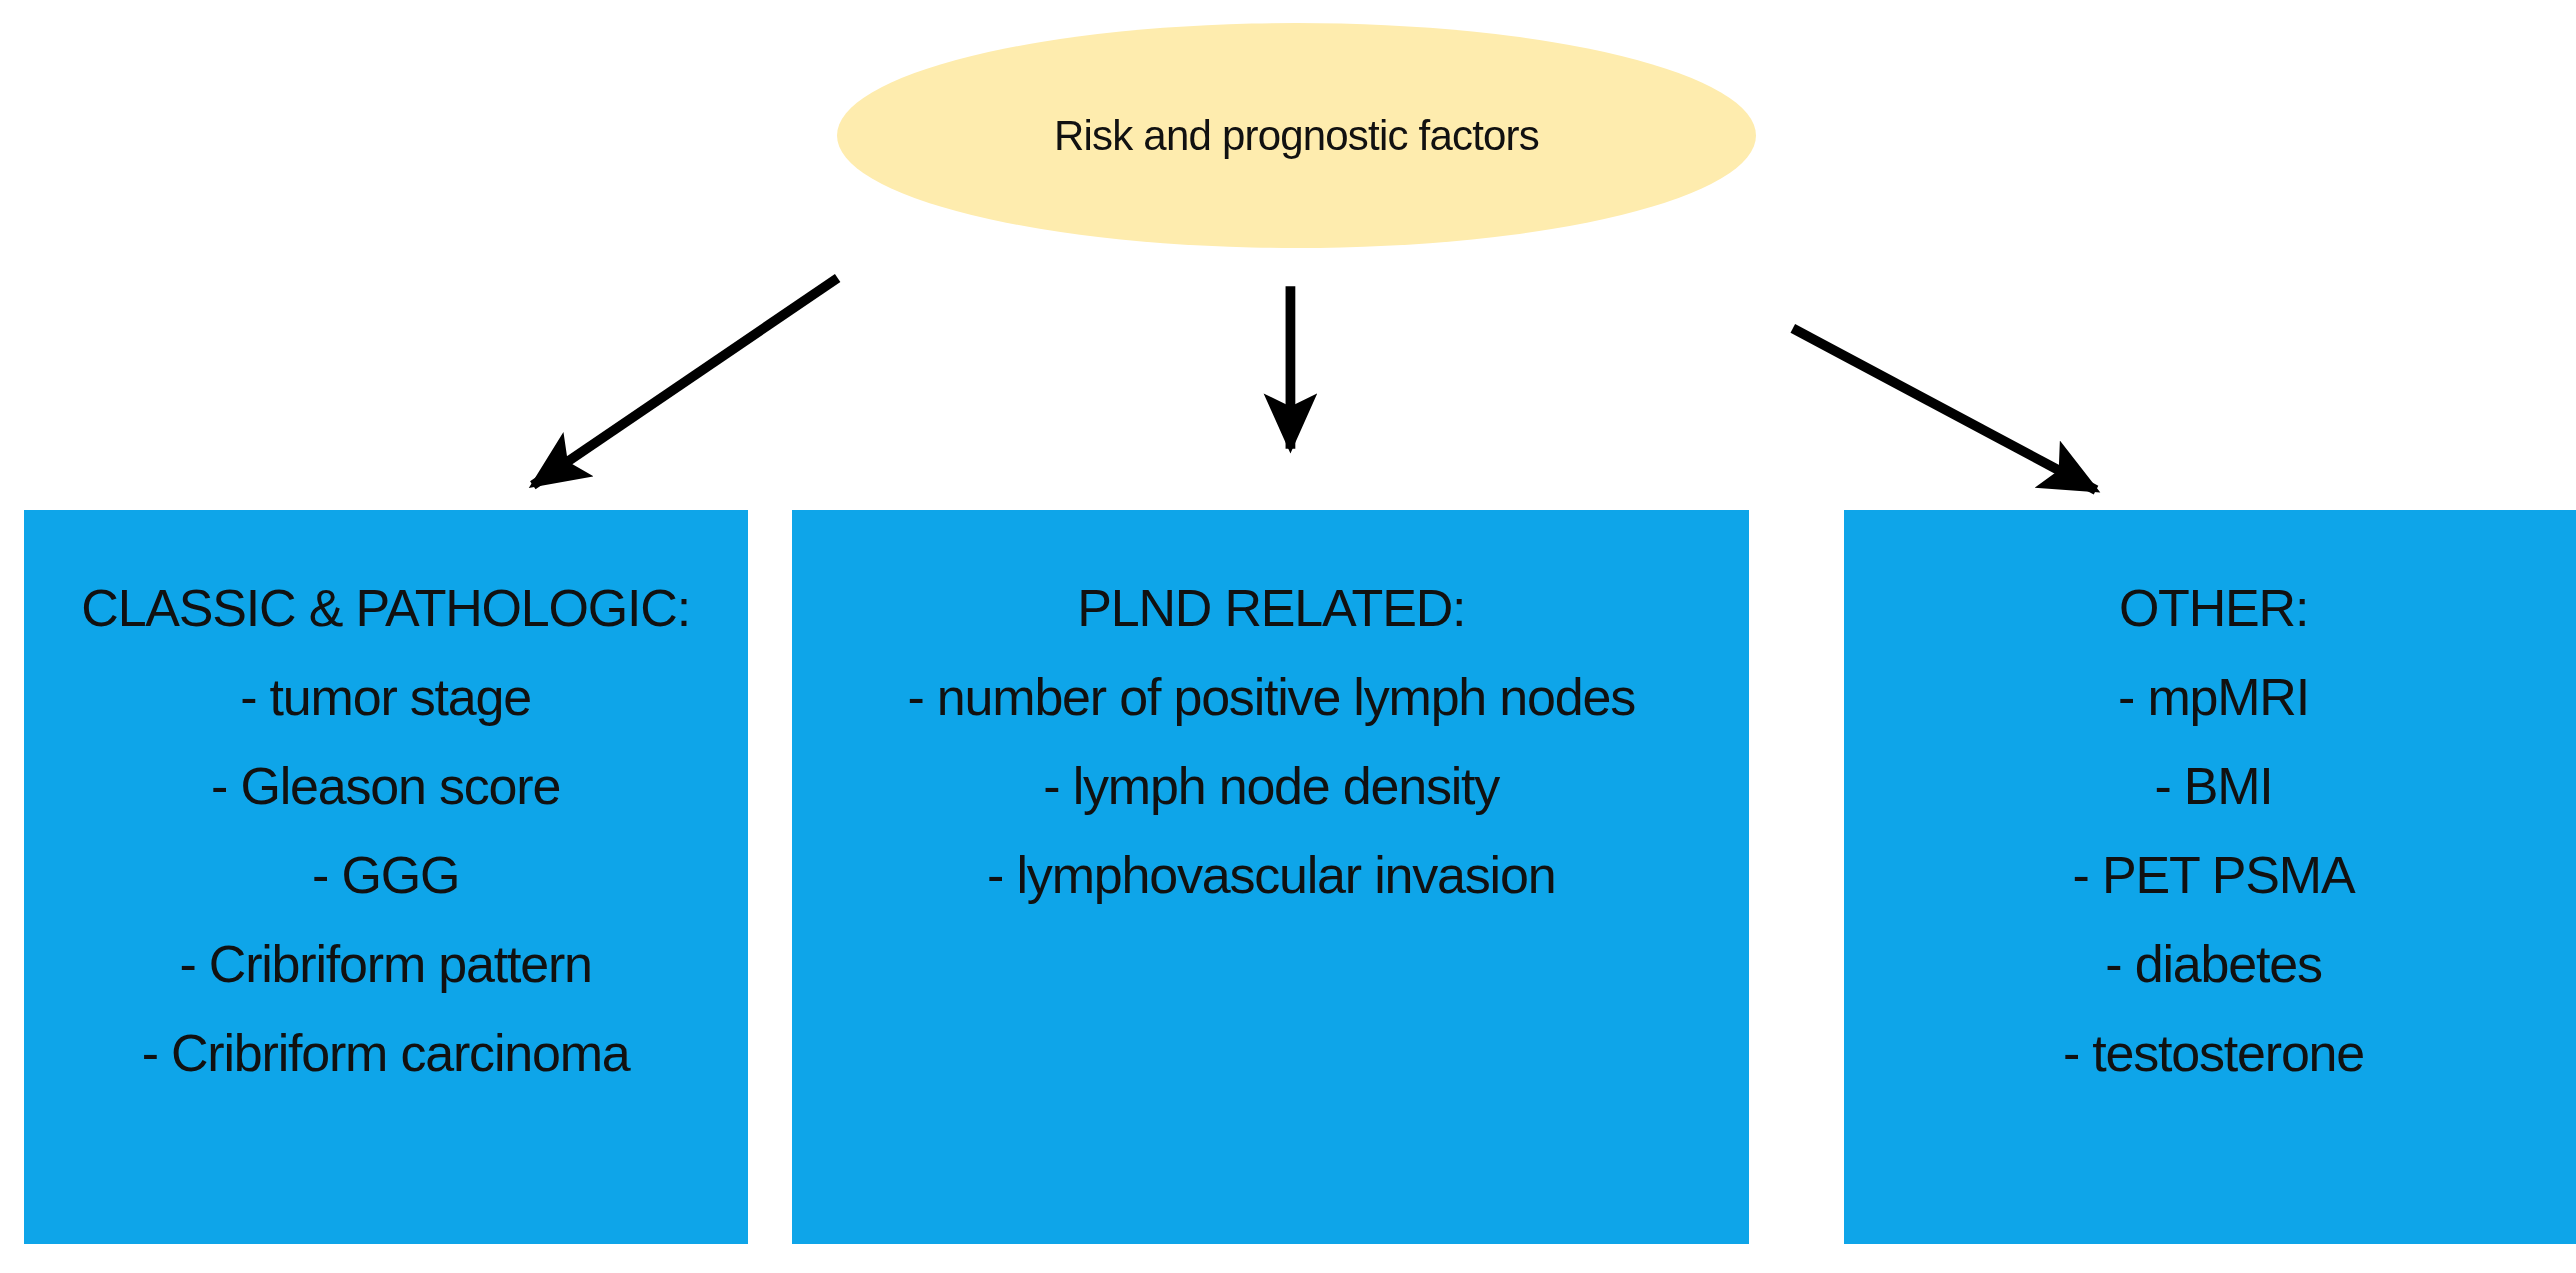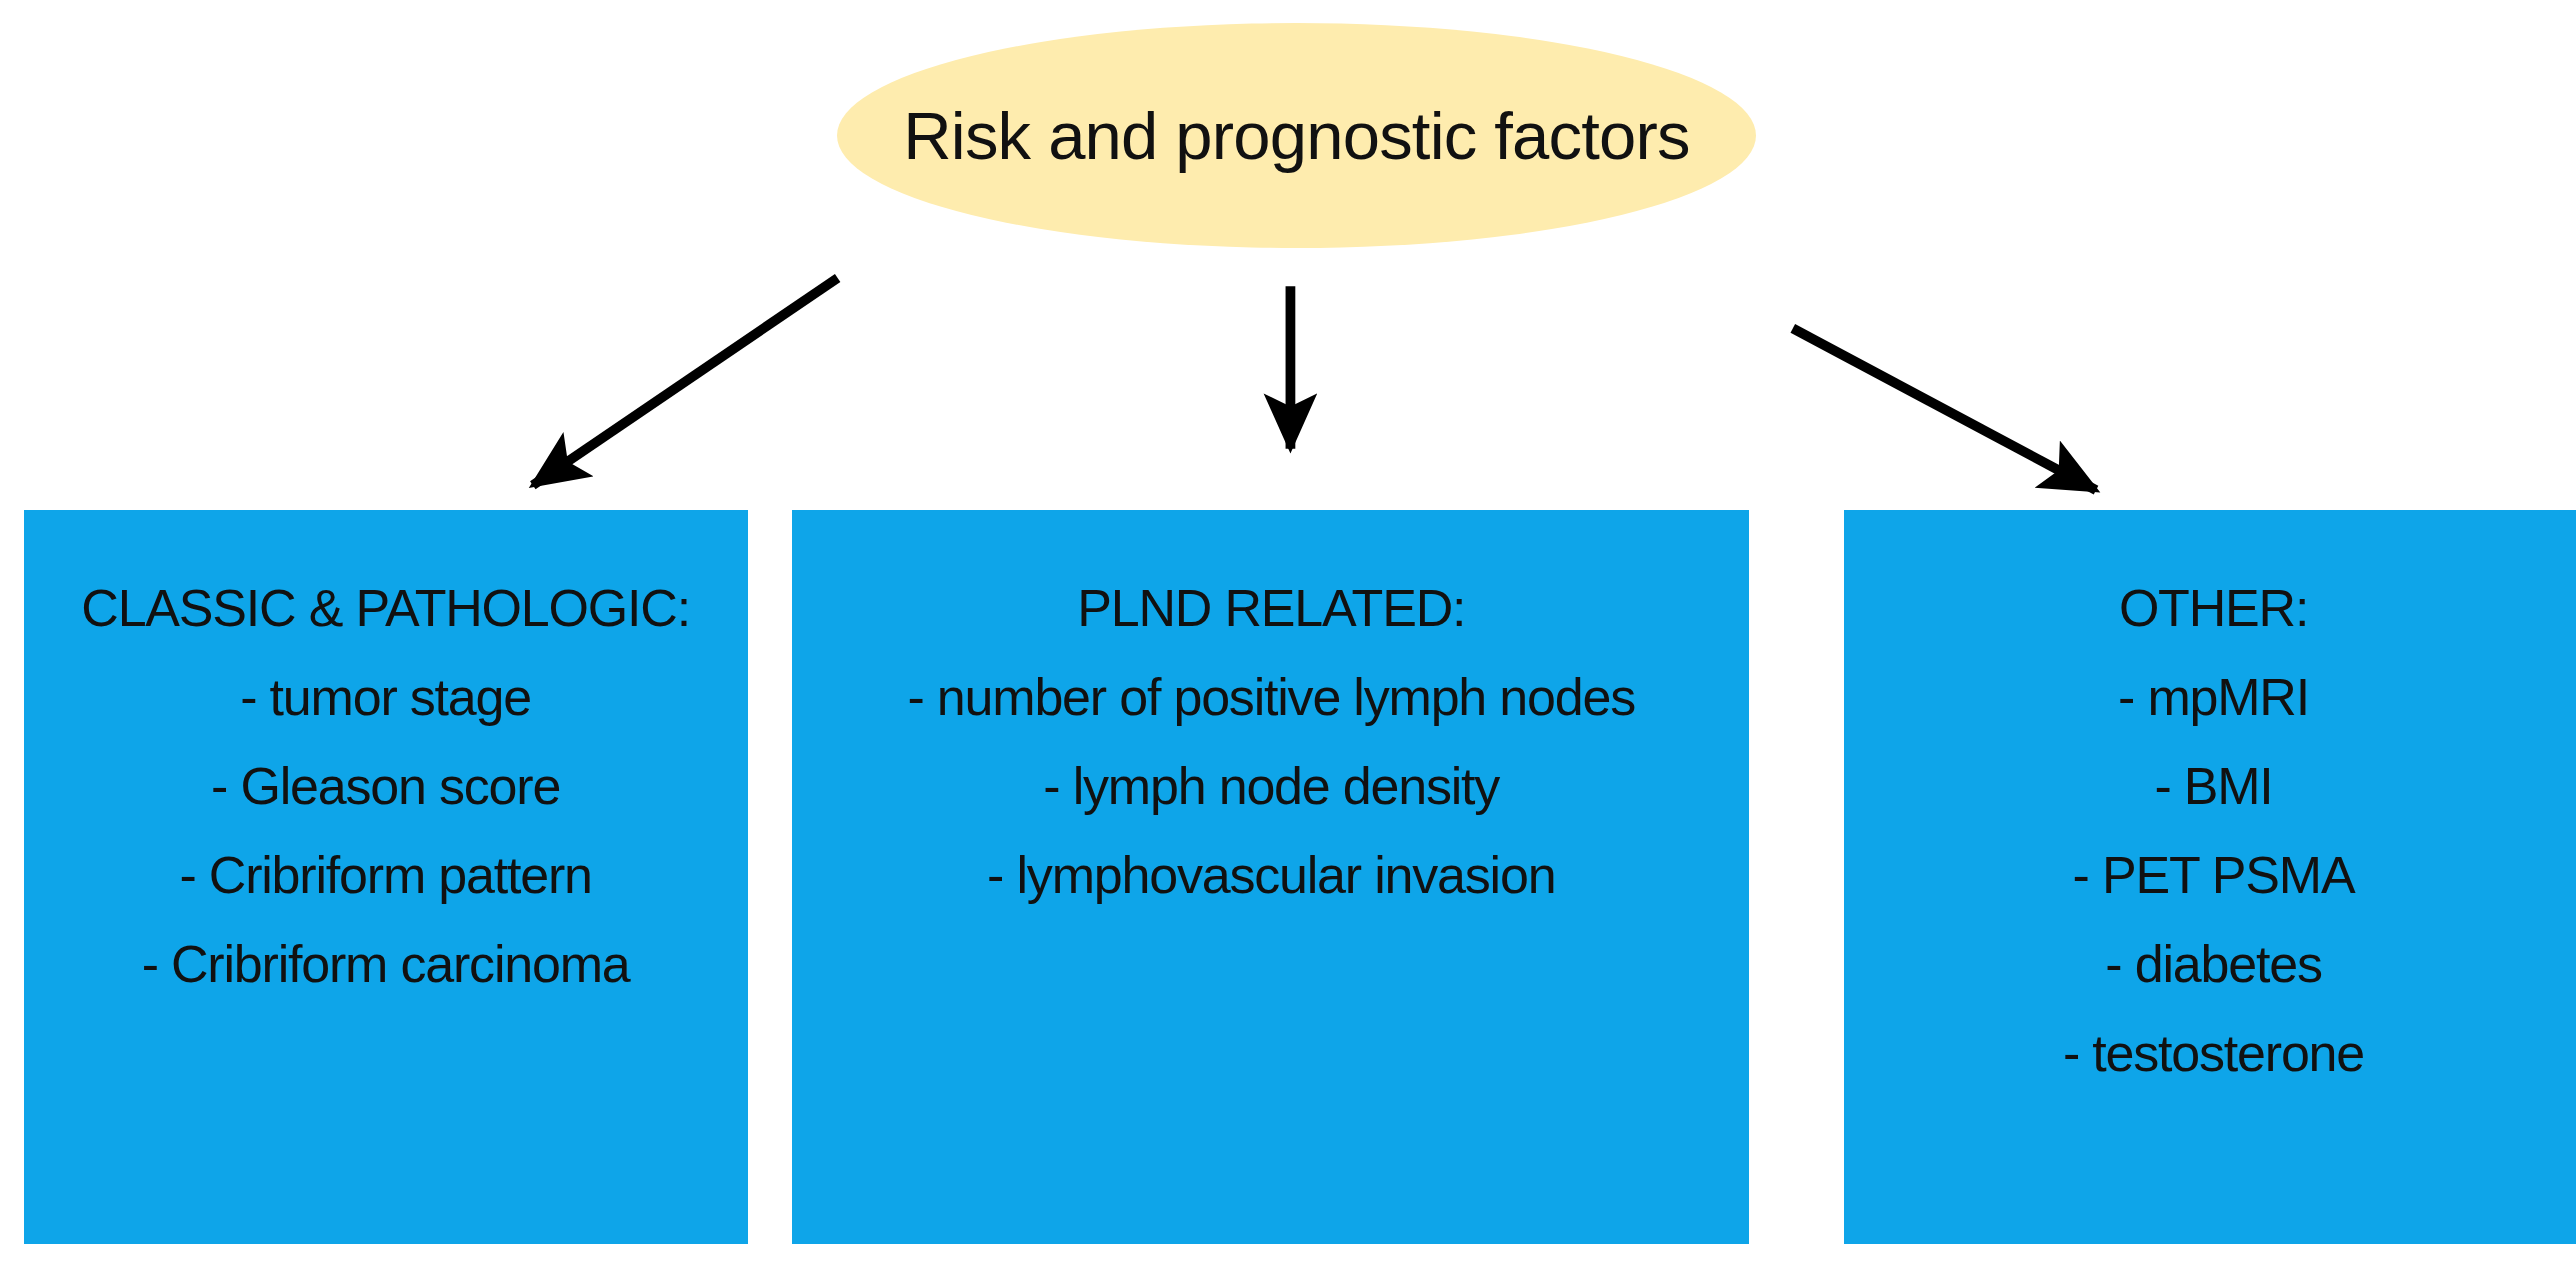--- a/index.html
+++ b/index.html
@@ -22,21 +22,21 @@
     top: 23px;
     width: 919px;
     height: 225px;
     border-radius: 50%;
     background: #FEECAE;
     display: flex;
     align-items: center;
     justify-content: center;
   }
   .root-ellipse .label {
-    font-size: 67px;
+    font-size: 42px;
     letter-spacing: -0.8px;
     white-space: nowrap;
     color: #111111;
   }
   .arrows {
     position: absolute;
     left: 0;
     top: 0;
     width: 2576px;
     height: 1273px;
@@ -79,20 +79,21 @@
     </defs>
     <line x1="1030" y1="342" x2="655" y2="597" stroke="#000000" stroke-width="12" marker-end="url(#ah)"></line>
     <line x1="1587" y1="352" x2="1587" y2="552" stroke="#000000" stroke-width="12" marker-end="url(#ah)"></line>
     <line x1="2205" y1="404" x2="2578" y2="603" stroke="#000000" stroke-width="12" marker-end="url(#ah)"></line>
   </svg>
 
   <div class="factor-box left">
     <div class="heading">CLASSIC &amp; PATHOLOGIC:</div>
     <div class="item">- tumor stage</div>
     <div class="item">- Gleason score</div>
+    <div class="item">- GGG</div>
     <div class="item">- Cribriform pattern</div>
     <div class="item">- Cribriform carcinoma</div>
   </div>
 
   <div class="factor-box middle">
     <div class="heading">PLND RELATED:</div>
     <div class="item">- number of positive lymph nodes</div>
     <div class="item">- lymph node density</div>
     <div class="item">- lymphovascular invasion</div>
   </div>

